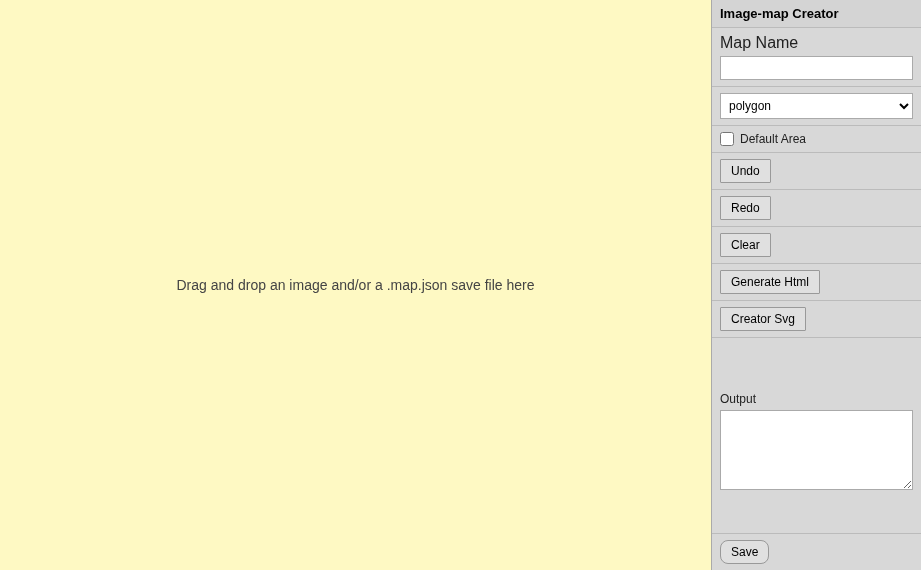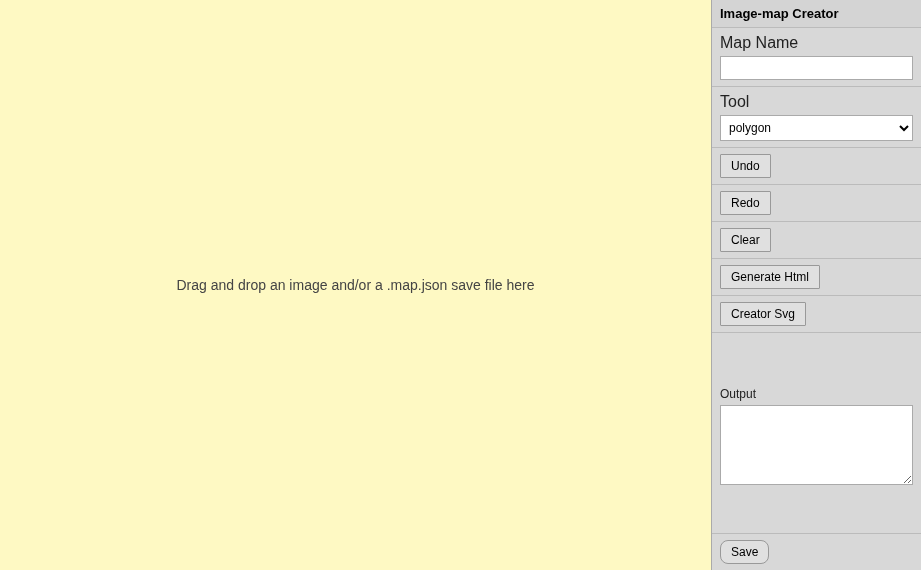--- a/index.html
+++ b/index.html
@@ -159,28 +159,31 @@
 
 <div id="sidebar">
   <div id="sidebar-title">Image-map Creator</div>
 
   <div class="panel-section">
     <label>Map Name</label>
     <input type="text" value="" style="">
   </div>
 
   <div class="panel-section">
-    <label>Tool</label>
     <select>
       <option>polygon</option>
       <option>rectangle</option>
       <option>circle</option>
     </select>
   </div>
 
+  <div class="checkbox-row">
+    <input type="checkbox" style="">
+    <label>Default Area</label>
+  </div>
 
   <div class="btn-section">
     <button>Undo</button>
   </div>
 
   <div class="btn-section">
     <button>Redo</button>
   </div>
 
   <div class="btn-section">

